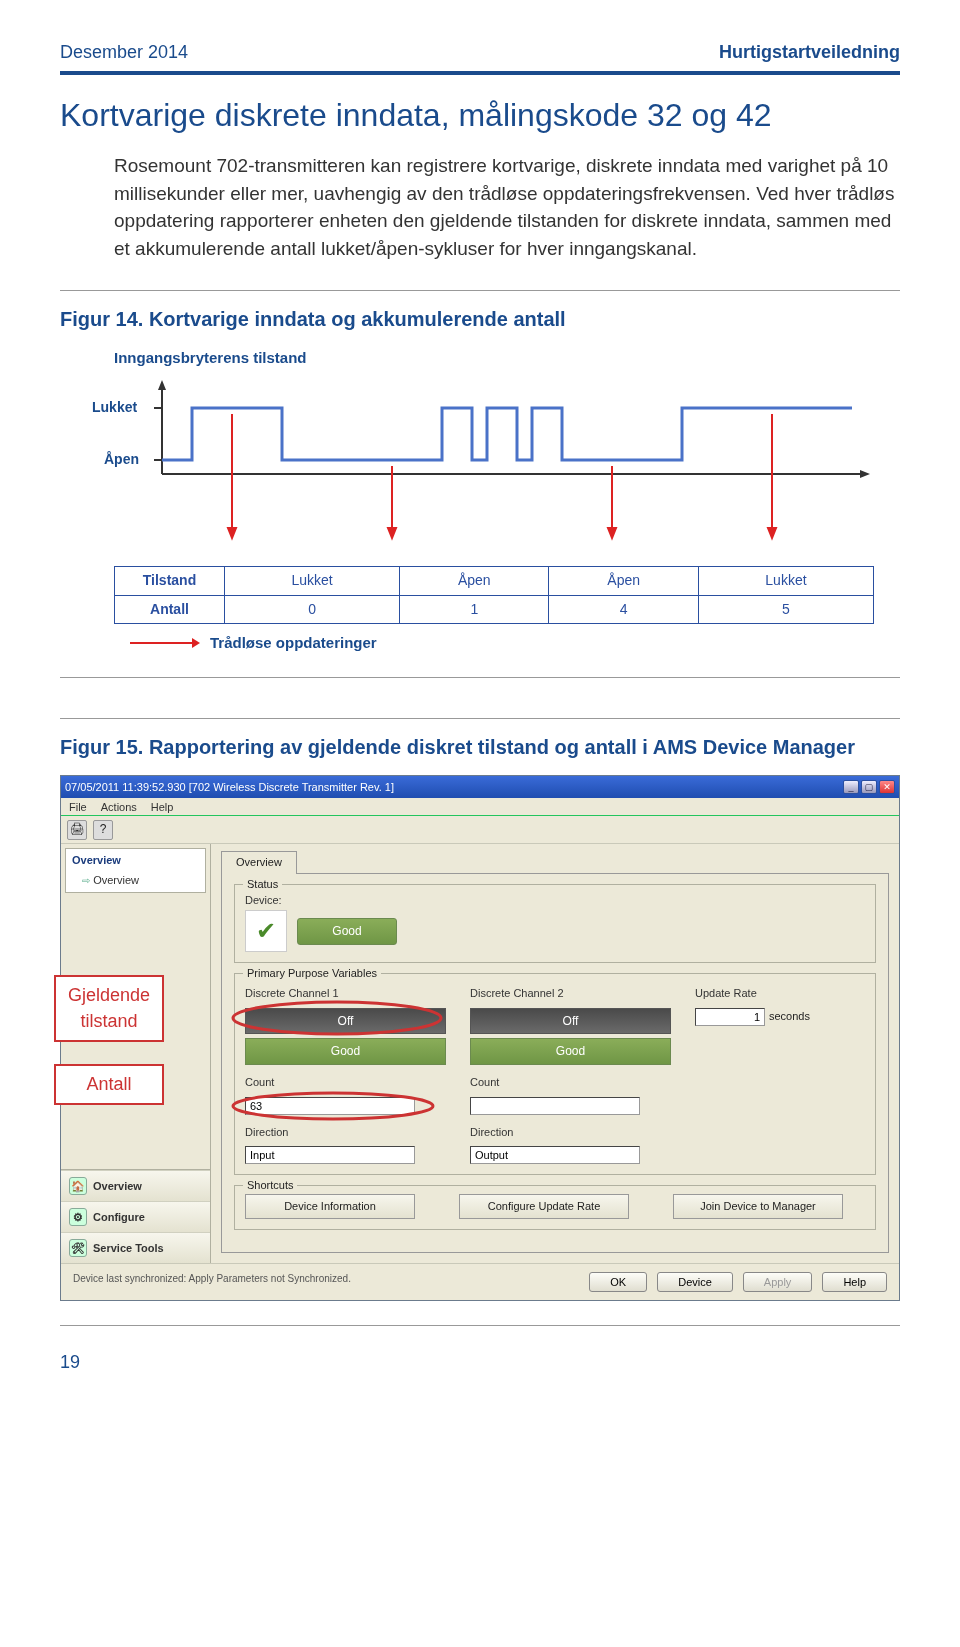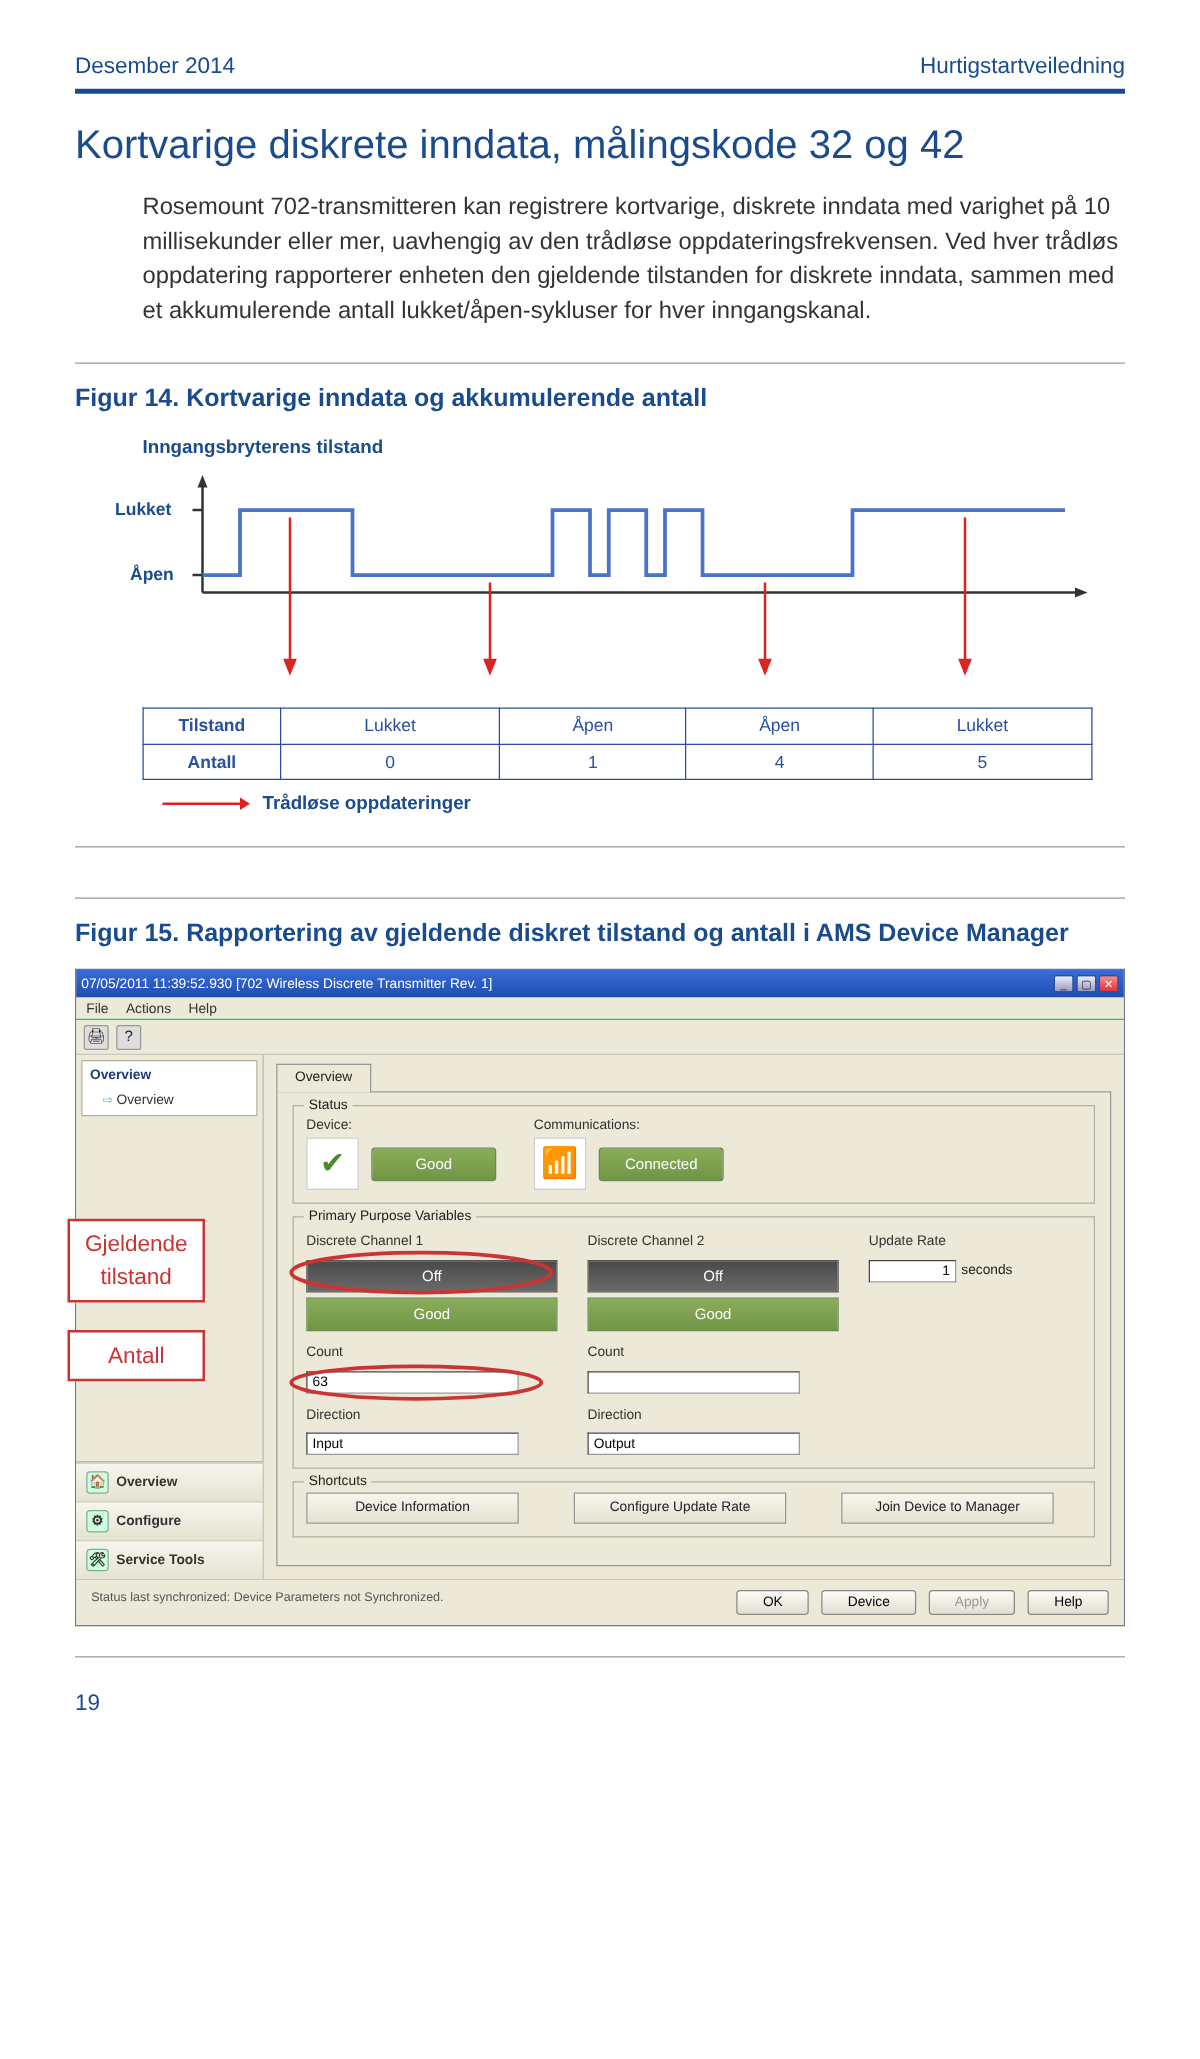--- a/index.html
+++ b/index.html
@@ -13,21 +13,21 @@
     line-height: 1.4;
   }
   .page { padding: 40px 60px 30px 60px; }
   .header-row {
     display: flex;
     justify-content: space-between;
     font-size: 18px;
     color: #1a4b8c;
     margin-bottom: 6px;
   }
-  .header-row .right { font-weight: 400; }
+  .header-row .right { font-weight: 700; }
   .header-rule {
     height: 4px;
     background: #1a4b8c;
     margin-bottom: 18px;
   }
   h1.section-title {
     color: #1a4b8c;
     font-size: 32px;
     font-weight: 400;
     margin-bottom: 14px;
@@ -311,27 +311,20 @@
             <div class="fieldset">
               <div class="legend">Status</div>
               <div class="status-row">
                 <div>
                   <div class="group-label">Device:</div>
                   <div class="status-box">
                     <div class="icon-box" style="color:#4a8a2a;">✔</div>
                     <div class="pill">Good</div>
                   </div>
                 </div>
-                <div>
-                  <div class="group-label">Communications:</div>
-                  <div class="status-box">
-                    <div class="icon-box" style="color:#4a8a2a;">📶</div>
-                    <div class="pill">Connected</div>
-                  </div>
-                </div>
               </div>
             </div>
 
             <div class="fieldset" style="position:relative;">
               <div class="legend">Primary Purpose Variables</div>
               <div class="ppv-row">
                 <div class="ppv-col">
                   <div class="group-label">Discrete Channel 1</div>
                   <div style="position:relative;">
                     <div class="val-dark">Off</div>
@@ -384,21 +377,21 @@
                 <div class="shortcut-btn">Device Information</div>
                 <div class="shortcut-btn">Configure Update Rate</div>
                 <div class="shortcut-btn">Join Device to Manager</div>
               </div>
             </div>
           </div>
         </div>
       </div>
 
       <div class="ams-footer">
-        <span class="left-status">Status last synchronized: Device Parameters not Synchronized.</span>
+        <span class="left-status">Device last synchronized: Apply Parameters not Synchronized.</span>
         <button class="btn">OK</button>
         <button class="btn">Device</button>
         <button class="btn disabled">Apply</button>
         <button class="btn">Help</button>
       </div>
     </div>
   </div>
 
   <div class="thin-rule"></div>
 

